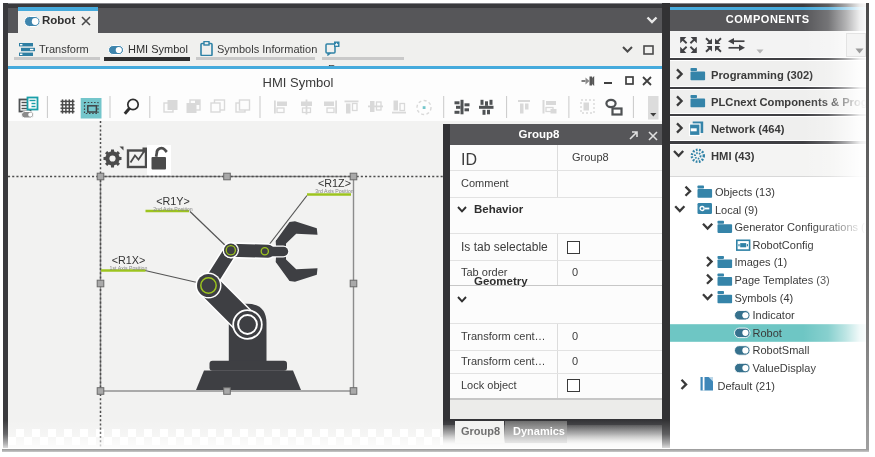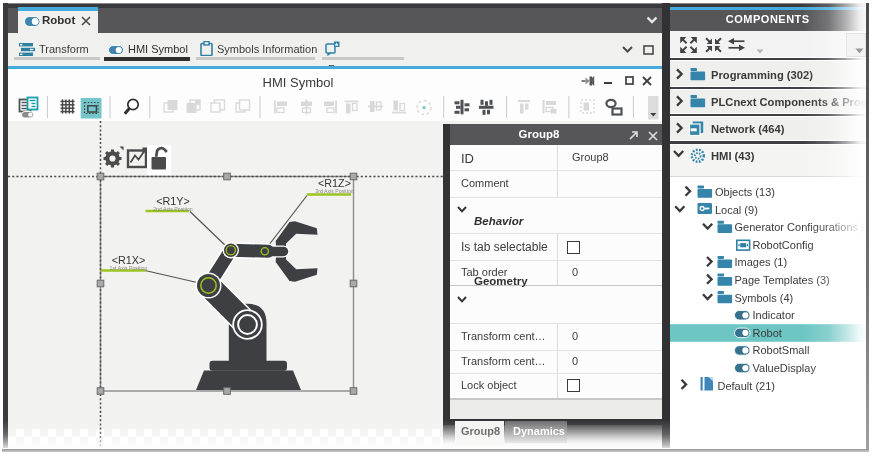--- a/index.html
+++ b/index.html
@@ -360,27 +360,27 @@
     <div class="abs" style="left:450px;top:170px;width:212px;height:1px;background:#e2e2e2;z-index:11;"></div>
     <div class="abs" style="left:450px;top:196.5px;width:212px;height:1px;background:#e2e2e2;z-index:11;"></div>
     <div class="abs" style="left:450px;top:233px;width:212px;height:1px;background:#e2e2e2;z-index:11;"></div>
     <div class="abs" style="left:450px;top:259.5px;width:212px;height:1px;background:#e2e2e2;z-index:11;"></div>
     <div class="abs" style="left:450px;top:284.5px;width:212px;height:1.5px;background:#c7c7c7;z-index:11;"></div>
     <div class="abs" style="left:450px;top:323px;width:212px;height:1px;background:#e2e2e2;z-index:11;"></div>
     <div class="abs" style="left:450px;top:349.5px;width:212px;height:1px;background:#e2e2e2;z-index:11;"></div>
     <div class="abs" style="left:450px;top:373px;width:212px;height:1px;background:#e2e2e2;z-index:11;"></div>
     <div class="abs" style="left:450px;top:398px;width:212px;height:1.5px;background:#c7c7c7;z-index:11;"></div>
 
-    <div class="abs" style="left:461px;top:151px;font-size:13px;color:#3c3c3c;z-index:11;">ID</div>
+    <div class="abs" style="left:461px;top:151px;font-size:16px;color:#3c3c3c;z-index:11;">ID</div>
     <div class="abs" style="left:572px;top:151px;font-size:11px;color:#3c3c3c;z-index:11;">Group8</div>
     <div class="abs" style="left:461px;top:177px;font-size:11px;color:#3c3c3c;z-index:11;">Comment</div>
     <svg class="abs" style="left:457px;top:206px;z-index:11" width="10" height="7" viewBox="0 0 10 7">
       <path d="M1,1 L5,5.3 L9,1" stroke="#2f2f2f" stroke-width="1.9" fill="none"></path>
     </svg>
-    <div class="abs" style="left:474px;top:215px;font-size:11.5px;font-weight:bold;color:#2f2f2f;z-index:11;font-style:italic;">Behavior</div>
+    <div class="abs" style="left:474px;top:203px;font-size:11.5px;font-weight:bold;color:#2f2f2f;z-index:11;">Behavior</div>
     <div class="abs" style="left:461px;top:240px;font-size:12px;color:#3c3c3c;z-index:11;">Is tab selectable</div>
     <div class="abs" style="left:567px;top:240.5px;width:13px;height:13px;border:1.7px solid #3a3a3a;background:#fff;z-index:11;"></div>
     <div class="abs" style="left:461px;top:266px;font-size:11px;color:#3c3c3c;z-index:11;">Tab order</div>
     <div class="abs" style="left:572px;top:266px;font-size:11px;color:#3c3c3c;z-index:11;">0</div>
     <svg class="abs" style="left:457px;top:296px;z-index:11" width="10" height="7" viewBox="0 0 10 7">
       <path d="M1,1 L5,5.3 L9,1" stroke="#2f2f2f" stroke-width="1.9" fill="none"></path>
     </svg>
     <div class="abs" style="left:474px;top:275px;font-size:11.5px;font-weight:bold;color:#2f2f2f;z-index:11;">Geometry</div>
     <div class="abs" style="left:461px;top:330px;font-size:11px;color:#3c3c3c;z-index:11;">Transform cent…</div>
     <div class="abs" style="left:572px;top:330px;font-size:11px;color:#3c3c3c;z-index:11;">0</div>

